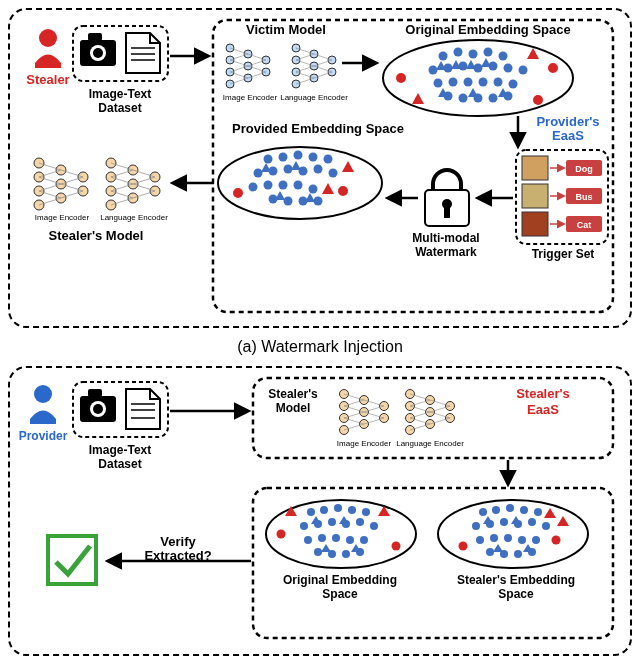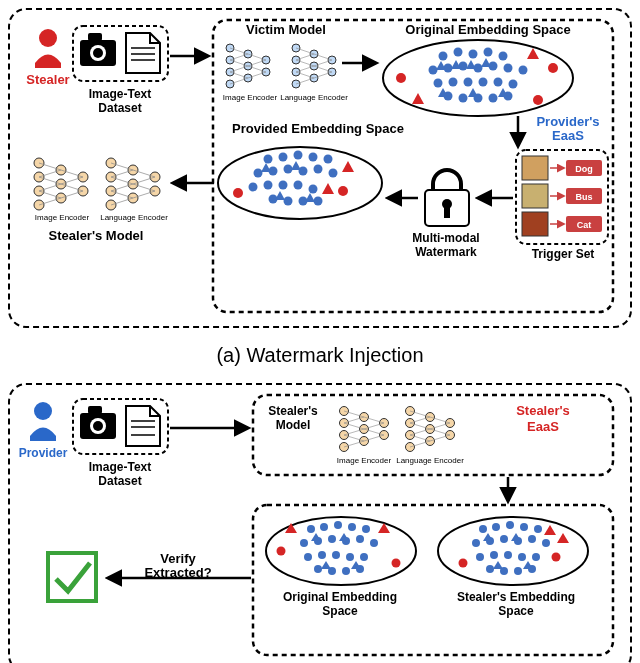--- a/index.html
+++ b/index.html
@@ -1,20 +1,20 @@
 <!DOCTYPE html>
 <html><head>
 <meta charset="utf-8">
 <style>
 * { box-sizing: border-box; margin: 0; padding: 0; }
 body { width: 640px; height: 663px; font-family: Arial, sans-serif; background: #fff; color: #000; }
 .panel { border: 2.5px dashed #000; border-radius: 18px; margin: 8px; padding: 8px; position: relative; }
 .panel-a { height: 320px; }
 .panel-b { height: 290px; }
-.caption { text-align: center; font-size: 20px; margin: 16px; }
+.caption { text-align: center; font-size: 16px; margin: 10px; }
 .person-stealer { fill: #d52525; }
 .person-provider { fill: #2a68c9; }
 .nn-victim circle { fill: #c0d9f5; stroke: #333; }
 .nn-steal circle { fill: #f5d6a8; stroke: #333; }
 .arrow { stroke: #000; stroke-width: 2.5; fill: none; marker-end: url(#ah); }
 .emb-cluster { fill: none; stroke: #000; stroke-width: 2; }
 .emb-dot { fill: #3f6fc0; }
 .emb-tri { fill: #3f6fc0; }
 .emb-red { fill: #d52525; }
 .emb-tri-red { fill: #d52525; }

